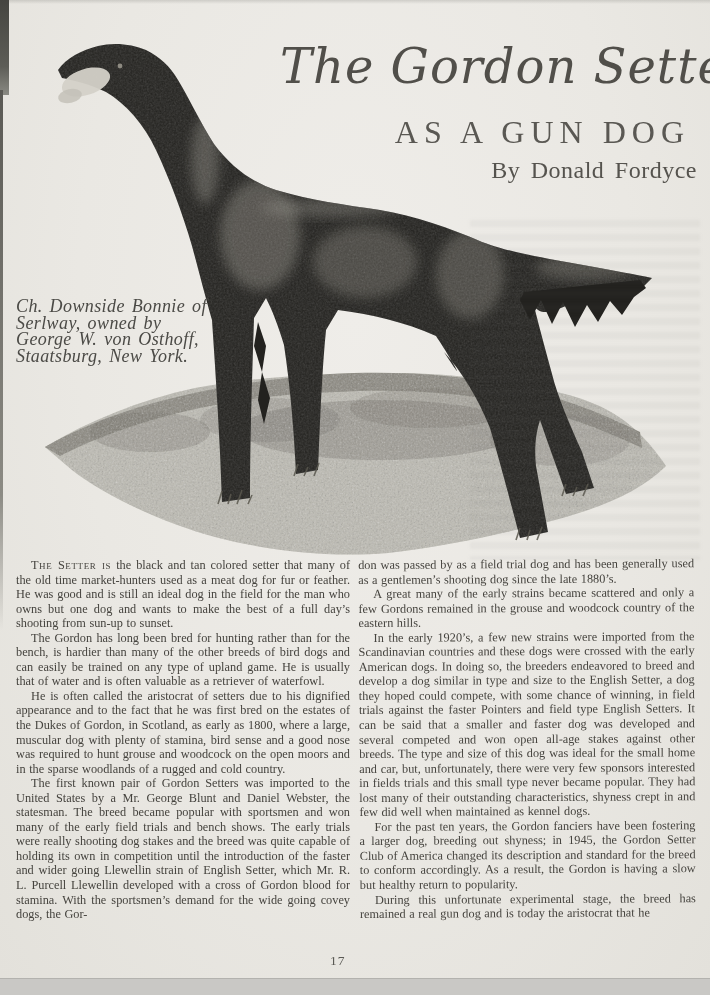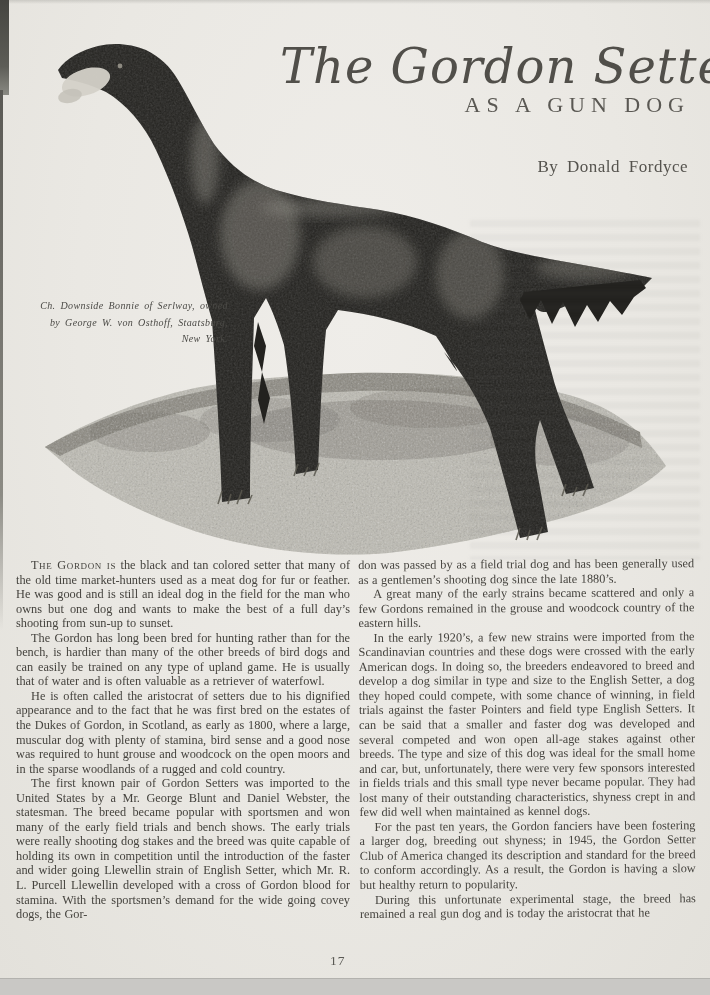--- a/index.html
+++ b/index.html
@@ -35,34 +35,34 @@
       rgba(95,95,88,0.05) 0 7px, rgba(95,95,88,0) 7px 14px);
     filter:blur(1.5px);
   }
   
   .title{
     position:absolute;left:280px;right:12px;top:38px;
     font-family:"DejaVu Serif", serif;font-style:italic;font-weight:400;
     font-size:48px;letter-spacing:1px;color:#514f4a;white-space:nowrap;
   }
   .subtitle{
-    position:absolute;right:20px;top:92px;
+    position:absolute;right:20px;top:114px;
     font-family:"Liberation Serif", serif;
-    font-size:22px;letter-spacing:6px;color:#5a5853;white-space:nowrap;text-align:right;
+    font-size:32px;letter-spacing:6px;color:#5a5853;white-space:nowrap;text-align:right;
   }
   .byline{
-    position:absolute;right:22px;top:157px;
-    font-size:17px;color:#55534e;letter-spacing:.5px;word-spacing:4px;white-space:nowrap;margin-left:12px;
+    position:absolute;right:13px;top:157px;
+    font-size:24px;color:#55534e;letter-spacing:.5px;word-spacing:4px;white-space:nowrap;margin-left:12px;
   }
   
   .photo-svg{position:absolute;left:0;top:0;}
   .caption{
-    position:absolute;left:28px;top:298px;width:200px;
-    text-align:right;font-style:italic;
-    font-size:10px;line-height:16.5px;color:#4b4a46;
+    position:absolute;left:16px;top:298px;width:200px;
+    text-align:left;font-style:italic;
+    font-size:18px;line-height:16.5px;color:#4b4a46;
     letter-spacing:.4px;word-spacing:2px;
   }
   
   .col{
     position:absolute;top:558px;
     font-size:12.3px;line-height:14.55px;text-align:justify;
     color:#45433e;word-spacing:.5px;
   }
   .col-left{left:16px;width:334px;}
   .col-right{left:360px;width:336px;transform:rotate(-0.3deg);transform-origin:left bottom;}
@@ -156,21 +156,21 @@
   <div class="edge-left-line"></div>
   <div class="ghost-lines"></div>
 
   <div class="title">The Gordon Setter</div>
   <div class="subtitle">AS A GUN DOG</div>
   <div class="byline">By Donald Fordyce</div>
 
   <div class="caption">Ch. Downside Bonnie of Serlway, owned by George W. von Osthoff, Staatsburg, New York.</div>
 
   <div class="col col-left">
-    <p class="indent"><span class="lead-sc">The Gordon is</span> <span>the black and tan colored setter that many of the old time market-hunters used as a meat dog for fur or feather. He was good and is still an ideal dog in the field for the man who owns but one dog and wants to make the best of a full day’s shooting from sun-up to sunset.</span></p>
+    <p class="indent"><span class="lead-sc">The Setter is</span> <span>the black and tan colored setter that many of the old time market-hunters used as a meat dog for fur or feather. He was good and is still an ideal dog in the field for the man who owns but one dog and wants to make the best of a full day’s shooting from sun-up to sunset.</span></p>
     <p class="indent">The Gordon has long been bred for hunting rather than for the bench, is hardier than many of the other breeds of bird dogs and can easily be trained on any type of upland game. He is usually that of water and is often valuable as a retriever of waterfowl.</p>
     <p class="indent">He is often called the aristocrat of setters due to his dignified appearance and to the fact that he was first bred on the estates of the Dukes of Gordon, in Scotland, as early as 1800, where a large, muscular dog with plenty of stamina, bird sense and a good nose was required to hunt grouse and woodcock on the open moors and in the sparse woodlands of a rugged and cold country.</p>
     <p class="indent">The first known pair of Gordon Setters was imported to the United States by a Mr. George Blunt and Daniel Webster, the statesman. The breed became popular with sportsmen and won many of the early field trials and bench shows. The early trials were really shooting dog stakes and the breed was quite capable of holding its own in competition until the introduction of the faster and wider going Llewellin strain of English Setter, which Mr. R. L. Purcell Llewellin developed with a cross of Gordon blood for stamina. With the sportsmen’s demand for the wide going covey dogs, the Gor-</p>
   </div>
 
   <div class="col col-right">
     <p>don was passed by as a field trial dog and has been generally used as a gentlemen’s shooting dog since the late 1880’s.</p>
     <p class="indent">A great many of the early strains became scattered and only a few Gordons remained in the grouse and woodcock country of the eastern hills.</p>
     <p class="indent">In the early 1920’s, a few new strains were imported from the Scandinavian countries and these dogs were crossed with the early American dogs. In doing so, the breeders endeavored to breed and develop a dog similar in type and size to the English Setter, a dog they hoped could compete, with some chance of winning, in field trials against the faster Pointers and field type English Setters. It can be said that a smaller and faster dog was developed and several competed and won open all-age stakes against other breeds. The type and size of this dog was ideal for the small home and car, but, unfortunately, there were very few sponsors interested in fields trials and this small type never became popular. They had lost many of their outstanding characteristics, shyness crept in and few did well when maintained as kennel dogs.</p>
     <p class="indent">For the past ten years, the Gordon fanciers have been fostering a larger dog, breeding out shyness; in 1945, the Gordon Setter Club of America changed its description and standard for the breed to conform accordingly. As a result, the Gordon is having a slow but healthy return to popularity.</p>

